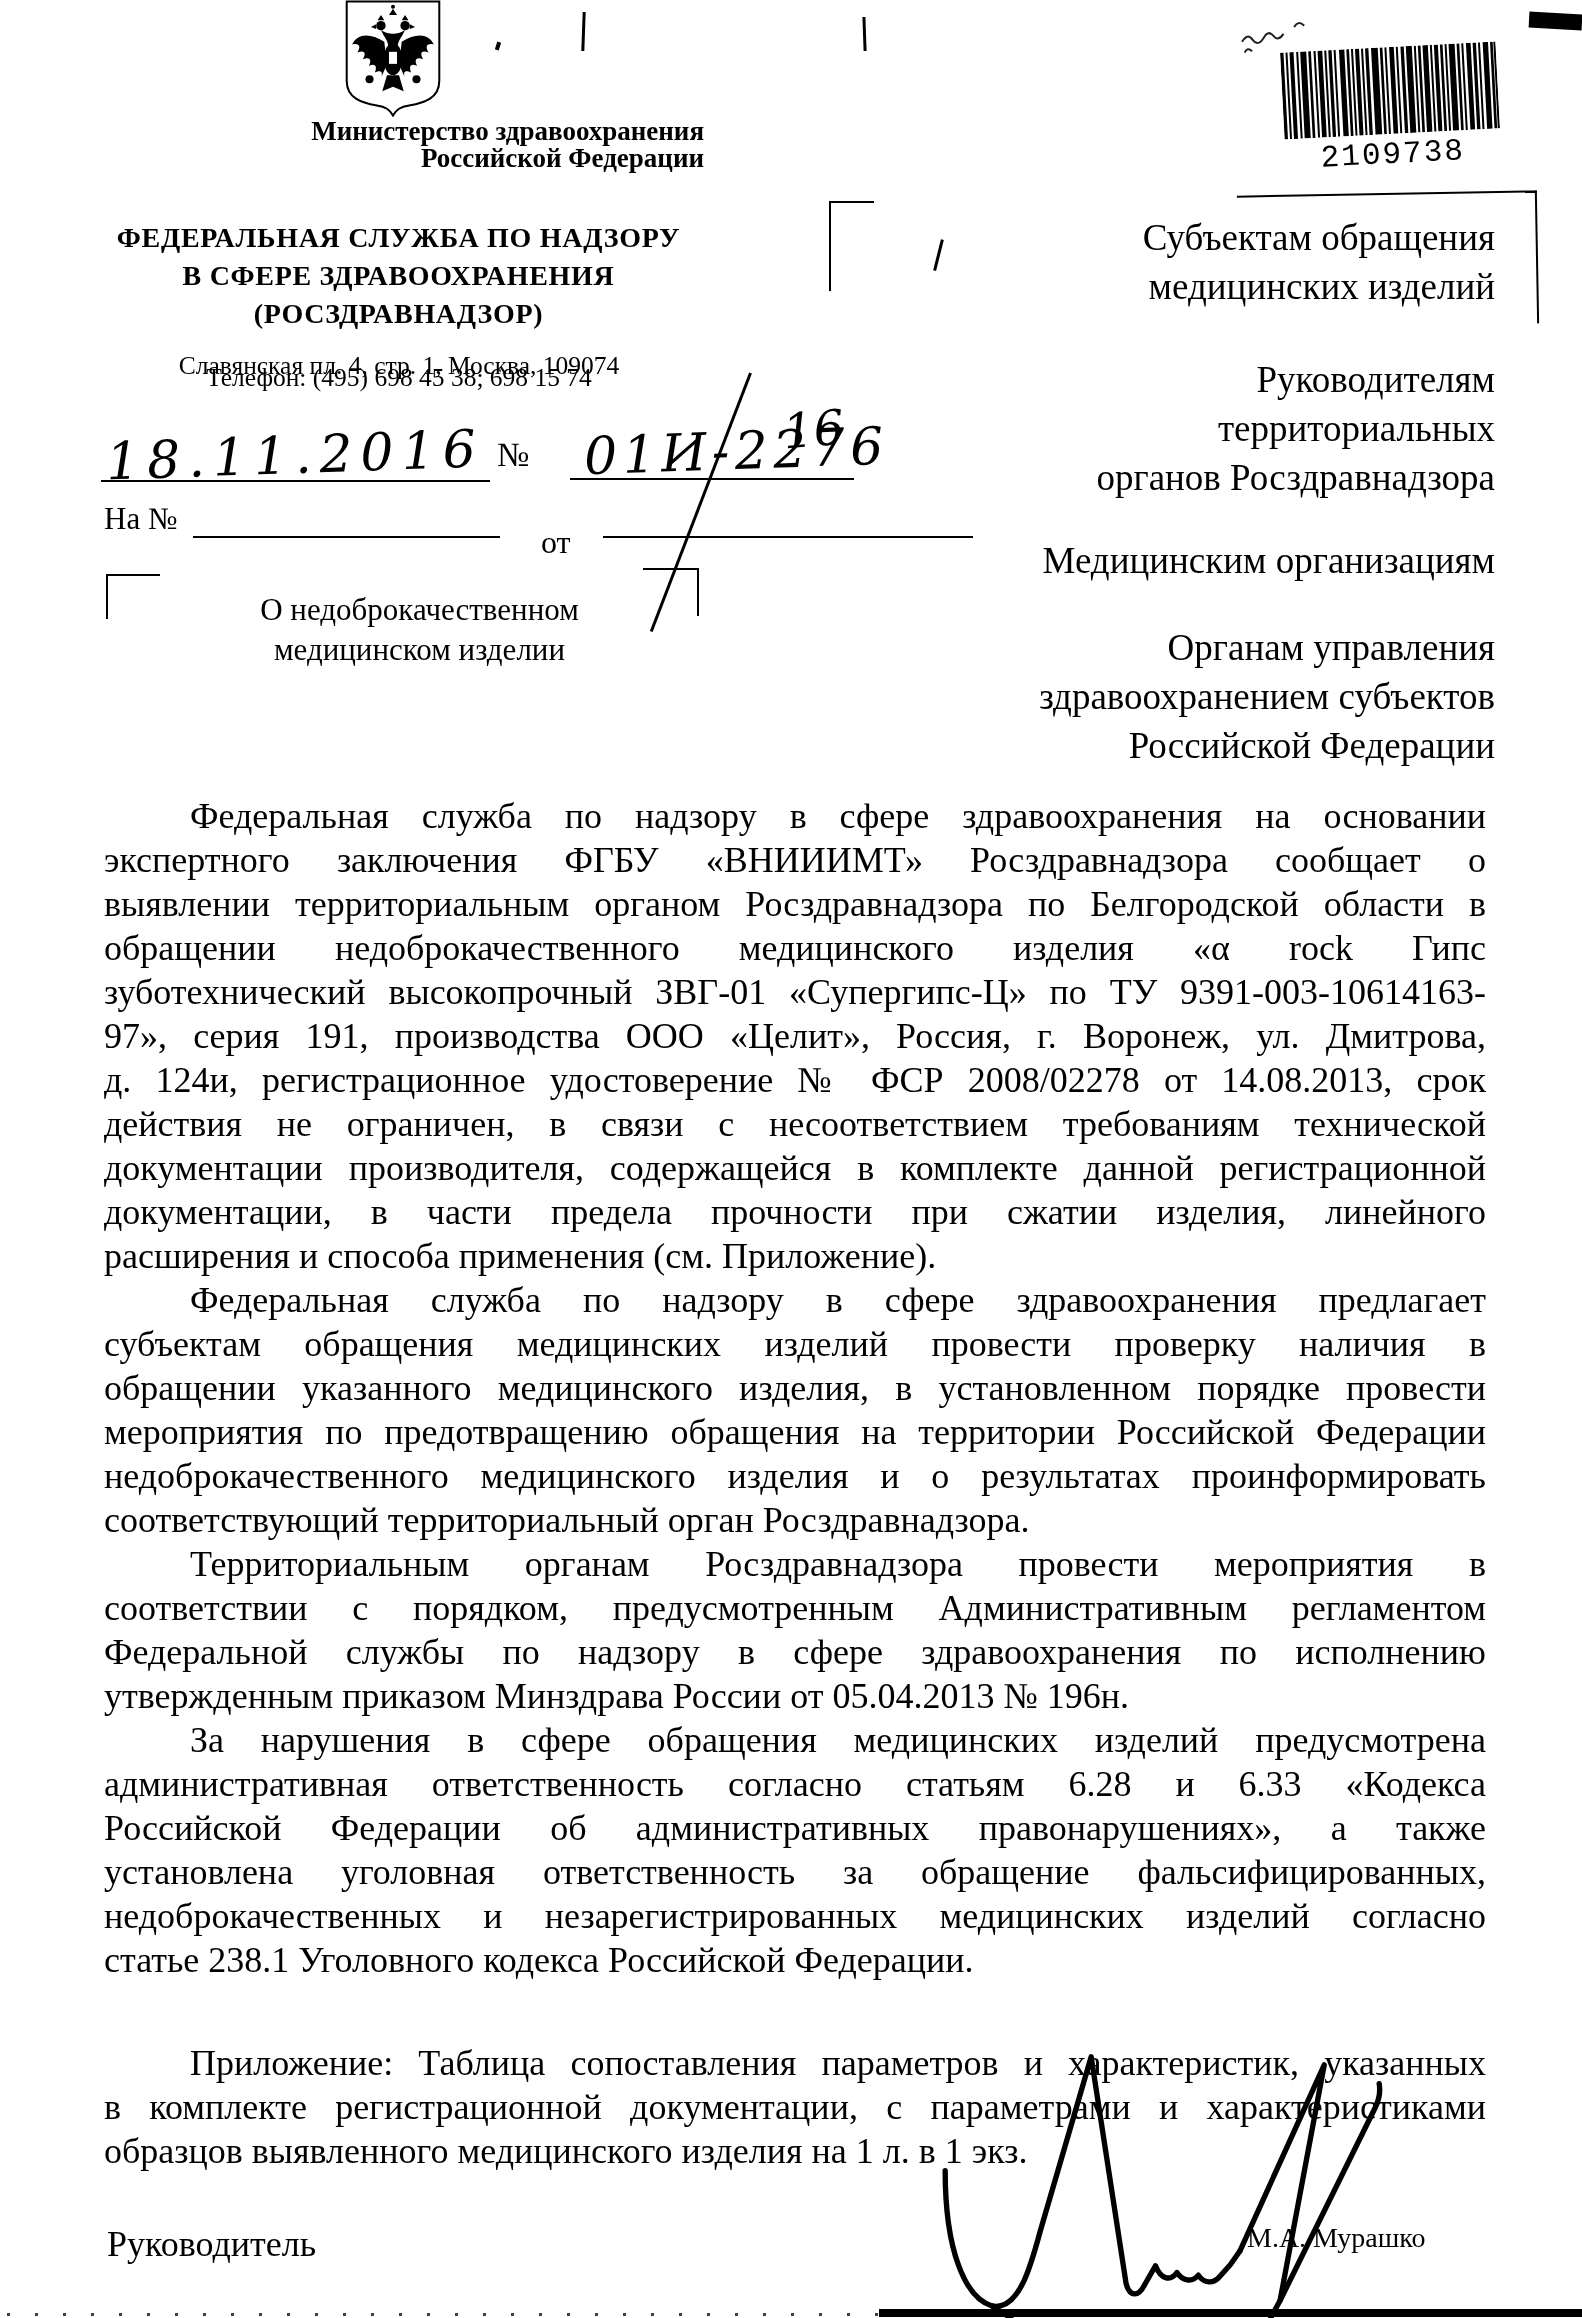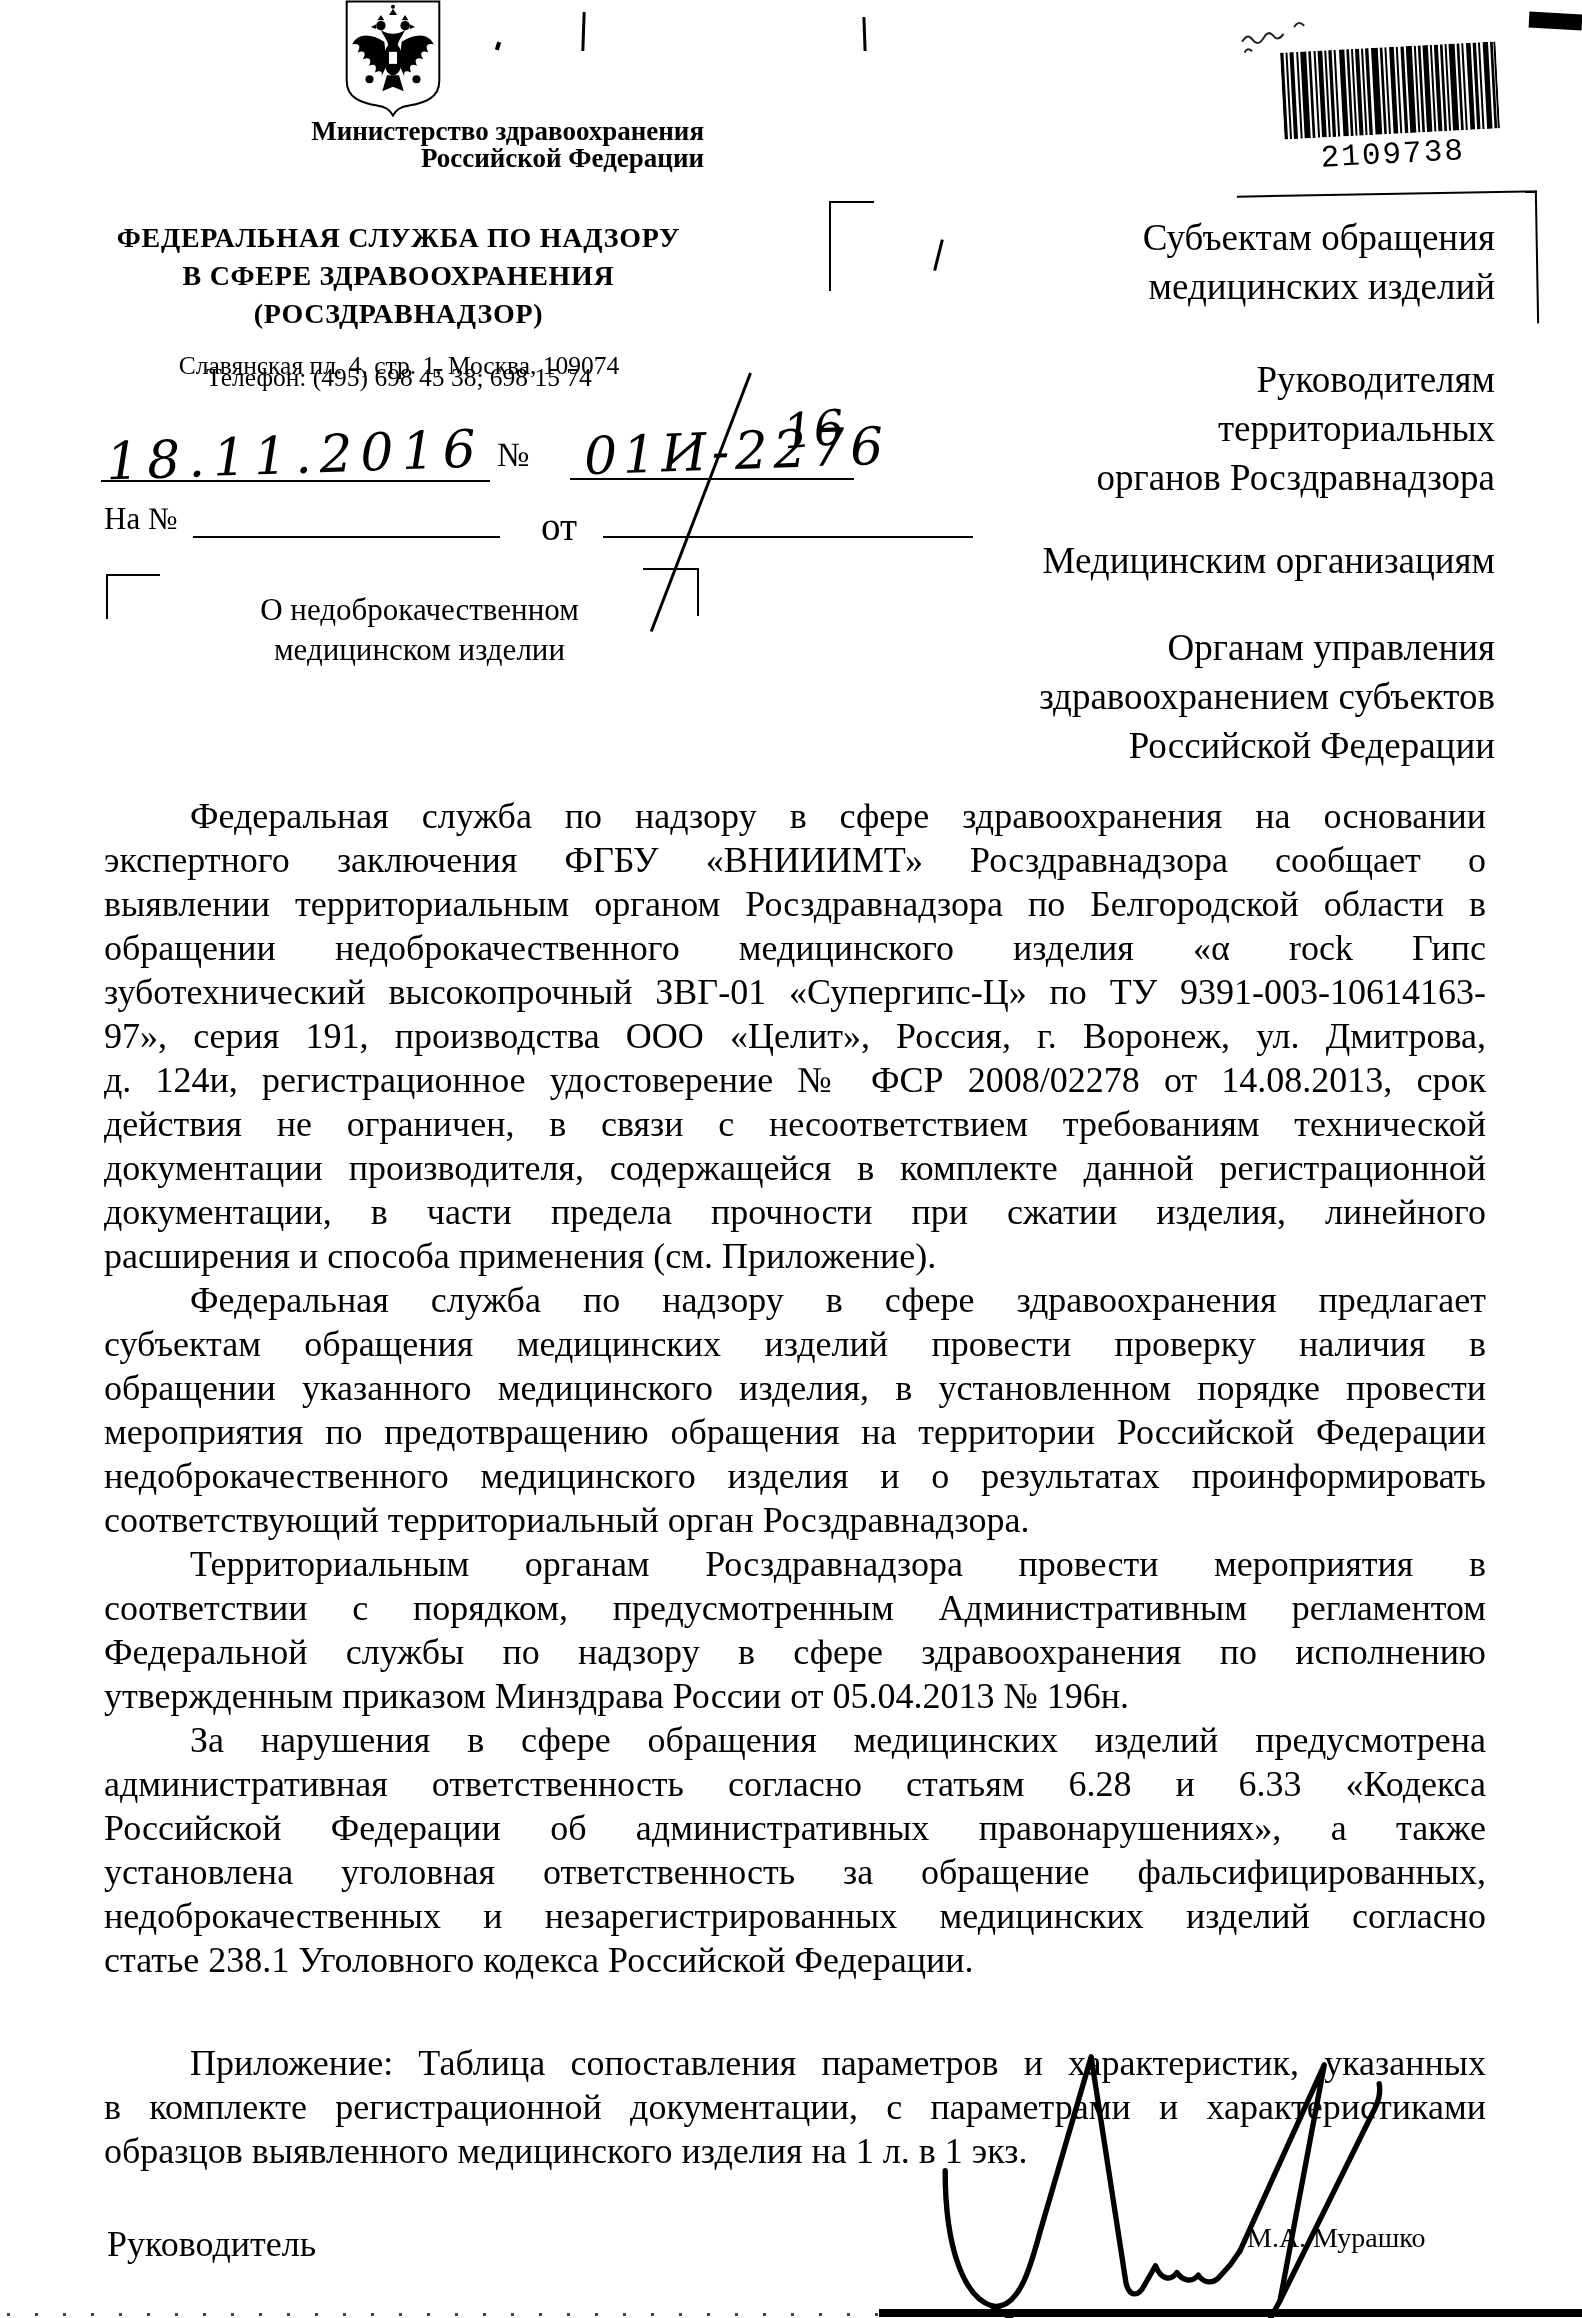--- a/index.html
+++ b/index.html
@@ -20,21 +20,21 @@
   .ref-date{left:106px;top:425px;font-size:52px;letter-spacing:8px;transform:rotate(-2deg);}
   .ref-nosign{left:497px;top:436px;font-size:34px;}
   .ref-number{left:584px;top:421px;font-size:52px;letter-spacing:5.4px;transform:rotate(-2deg);}
   .ref-suffix{left:783px;top:401px;font-size:48px;transform:rotate(-5deg);}
   .slash{left:749px;top:373px;width:3.4px;height:277px;background:#000;
          transform:rotate(21deg);transform-origin:top center;}
   .u-line{border-top:2.7px solid #000;height:0;}
   .u-date{left:101px;top:480px;width:389px;}
   .u-num{left:570px;top:478px;width:284px;}
   .na-label{left:104px;top:501px;font-size:31px;}
-  .ot-label{left:541px;top:504px;font-size:39px;}
+  .ot-label{left:541px;top:524px;font-size:32px;}
   .u-na{left:193px;top:536px;width:307px;}
   .u-ot{left:603px;top:536px;width:370px;}
 
   
   .br-sub-l{left:106px;top:574px;width:52px;height:43px;border-top:2.7px solid #000;border-left:2.7px solid #000;}
   .br-sub-r{left:643px;top:568px;width:54px;height:46px;border-top:2.7px solid #000;border-right:2.7px solid #000;}
   .subject{left:168px;top:590px;width:503px;font-size:31px;line-height:40px;text-align:center;}
 
   
   .br-addr-l{left:829px;top:201px;width:43px;height:88px;border-top:2.7px solid #000;border-left:2.7px solid #000;}

